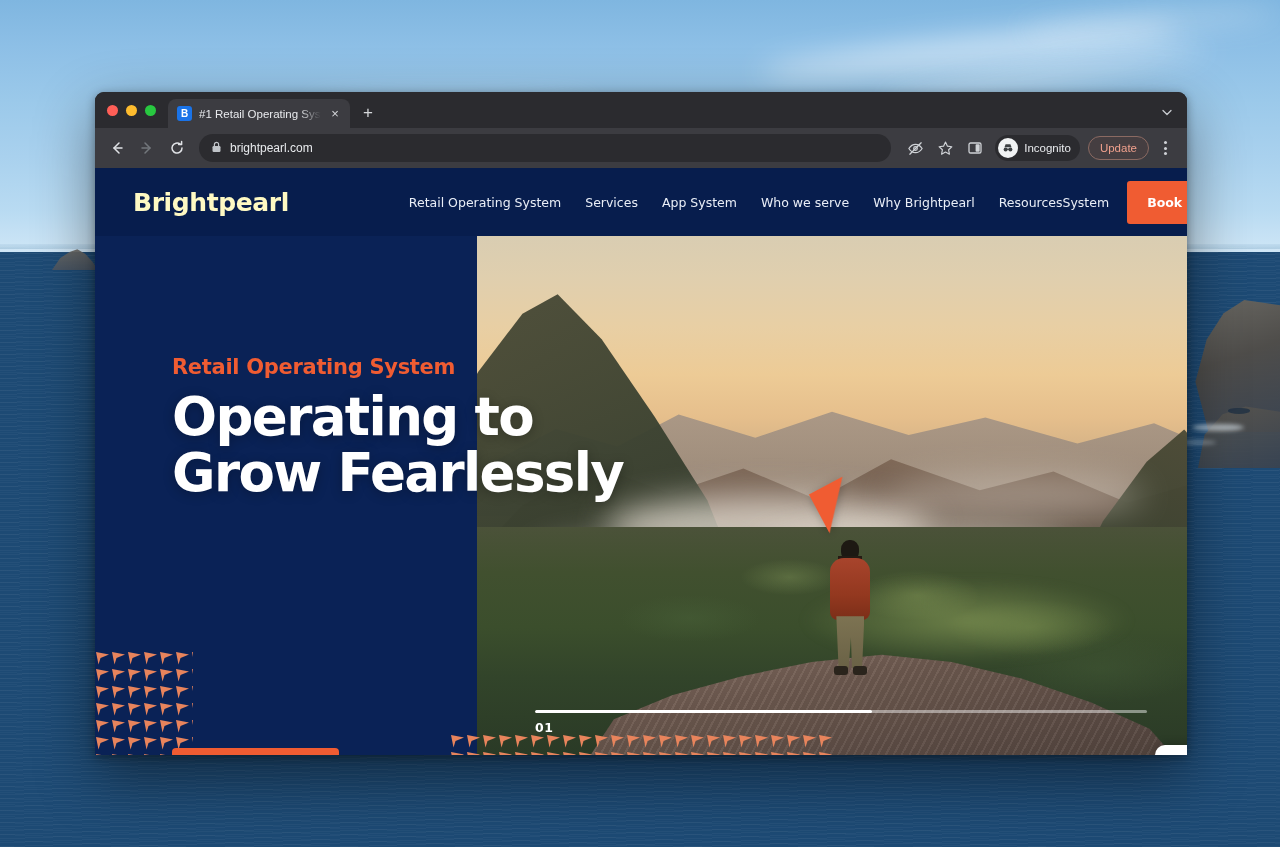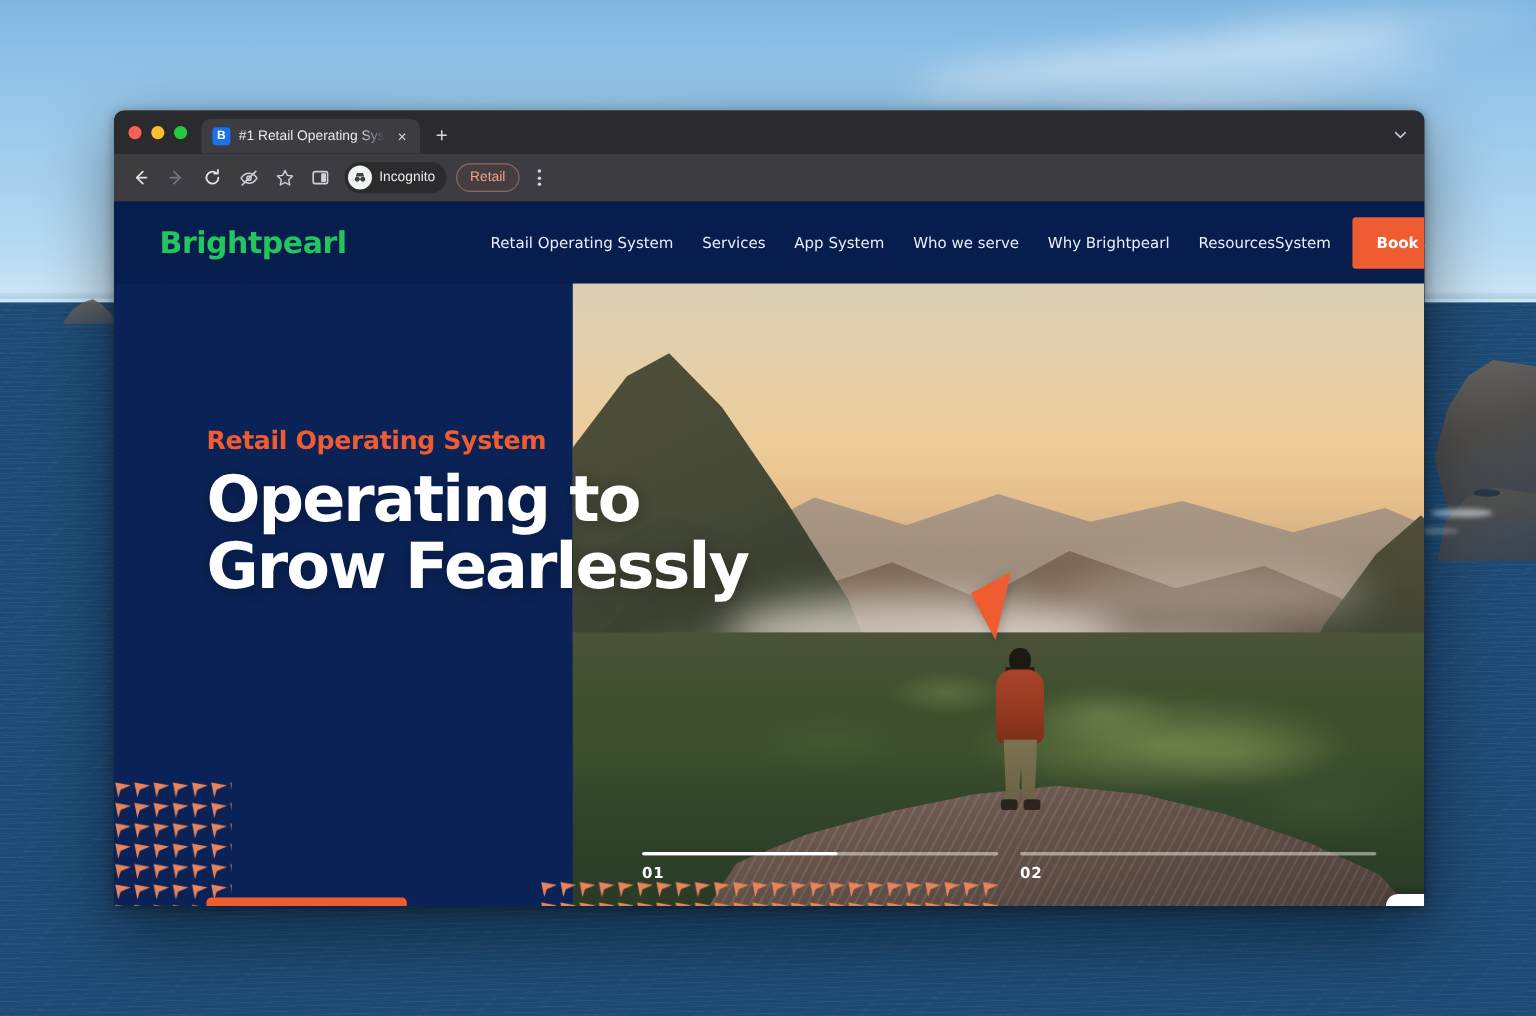--- a/index.html
+++ b/index.html
@@ -246,21 +246,21 @@
     background-image:
       radial-gradient(ellipse 520px 180px at 18% 120%, rgba(255,255,255,.045) 0 1px, transparent 1.5px),
       radial-gradient(ellipse 640px 230px at 24% 140%, rgba(255,255,255,.04) 0 1px, transparent 1.5px),
       radial-gradient(ellipse 760px 280px at 30% 160%, rgba(255,255,255,.03) 0 1px, transparent 1.5px);
     pointer-events: none;
   }
   .logo {
     position: relative; z-index: 2;
     font-size: 25px;
     font-weight: 700;
-    color: #22c55e;
+    color: #fef9c3;
     letter-spacing: -0.4px;
     font-family: "DejaVu Sans", sans-serif;
   }
   .nav {
     position: relative; z-index: 2;
     display: flex; align-items: center;
     gap: 24px;
     margin-left: 120px;
   }
   .nav a {
@@ -590,20 +590,29 @@
             <path d="M3 8 H11" stroke="#73777c" stroke-width="1.5" stroke-linecap="round"></path>
           </svg>
       </div>
       <div class="tb-btn">
         <svg width="16" height="16" viewBox="0 0 16 16">
           <path d="M13 8 A5 5 0 1 1 11.2 4.2" fill="none" stroke="#e0e2e6" stroke-width="1.5" stroke-linecap="round"></path>
           <path d="M12.6 1.6 L12.6 4.6 L9.6 4.6" fill="none" stroke="#e0e2e6" stroke-width="1.5" stroke-linecap="round" stroke-linejoin="round"></path>
         </svg>
       </div>
 
+      <div class="omnibox">
+        <span>
+          <svg width="11" height="12" viewBox="0 0 11 12">
+            <rect x="1.5" y="5" width="8" height="6" rx="1.2" fill="#bfc3c8"></rect>
+            <path d="M3.4 5 V3.4 a2.1 2.1 0 0 1 4.2 0 V5" fill="none" stroke="#bfc3c8" stroke-width="1.2"></path>
+          </svg>
+        </span>
+        <span class="omni-url">brightpearl.com</span>
+      </div>
 
       <div class="tb-right">
         <div class="tb-btn">
           <svg width="17" height="17" viewBox="0 0 18 18">
             <path d="M2 9 s2.8-4.4 7-4.4 S16 9 16 9 s-2.8 4.4-7 4.4 S2 9 2 9Z" fill="none" stroke="#cfd2d6" stroke-width="1.3"></path>
             <circle cx="9" cy="9" r="1.9" fill="none" stroke="#cfd2d6" stroke-width="1.3"></circle>
             <path d="M3 15 L15 3" stroke="#cfd2d6" stroke-width="1.4" stroke-linecap="round"></path>
           </svg>
         </div>
         <div class="tb-btn">
@@ -623,21 +632,21 @@
             <svg width="14" height="14" viewBox="0 0 16 16">
               <path d="M4 7 L5.2 3.6 h5.6 L12 7Z" fill="#3c4043"></path>
               <circle cx="5.3" cy="9.6" r="2.3" fill="#3c4043"></circle>
               <circle cx="10.7" cy="9.6" r="2.3" fill="#3c4043"></circle>
               <rect x="6.8" y="8.8" width="2.4" height="1.3" fill="#3c4043"></rect>
             </svg>
           </span>
           <span class="label">Incognito</span>
         </div>
 
-        <div class="update-pill">Retail</div>
+        <div class="update-pill">Update</div>
 
         <div class="kebab">
           <i></i>
             <i></i>
             <i></i>
         </div>
       </div>
     </div>
 
     <div class="viewport">
@@ -727,26 +736,20 @@
           <rect x="0" y="0" width="382" height="22" fill="url(#triPat2)"></rect>
         </svg>
 
         <div class="carousel">
           <div class="slide-item">
             <div class="slide-track">
               <div class="slide-fill" id="fill0" style="width: 55%;"></div>
             </div>
             <div class="slide-num">01</div>
           </div>
-          <div class="slide-item">
-            <div class="slide-track">
-              <div class="slide-fill" id="fill1" style="width: 0%;"></div>
-            </div>
-            <div class="slide-num">02</div>
-          </div>
         </div>
 
         <div class="widget-peek"></div>
 
       </div>
     </div>
   </div>
 </div>
 
 </body></html>

